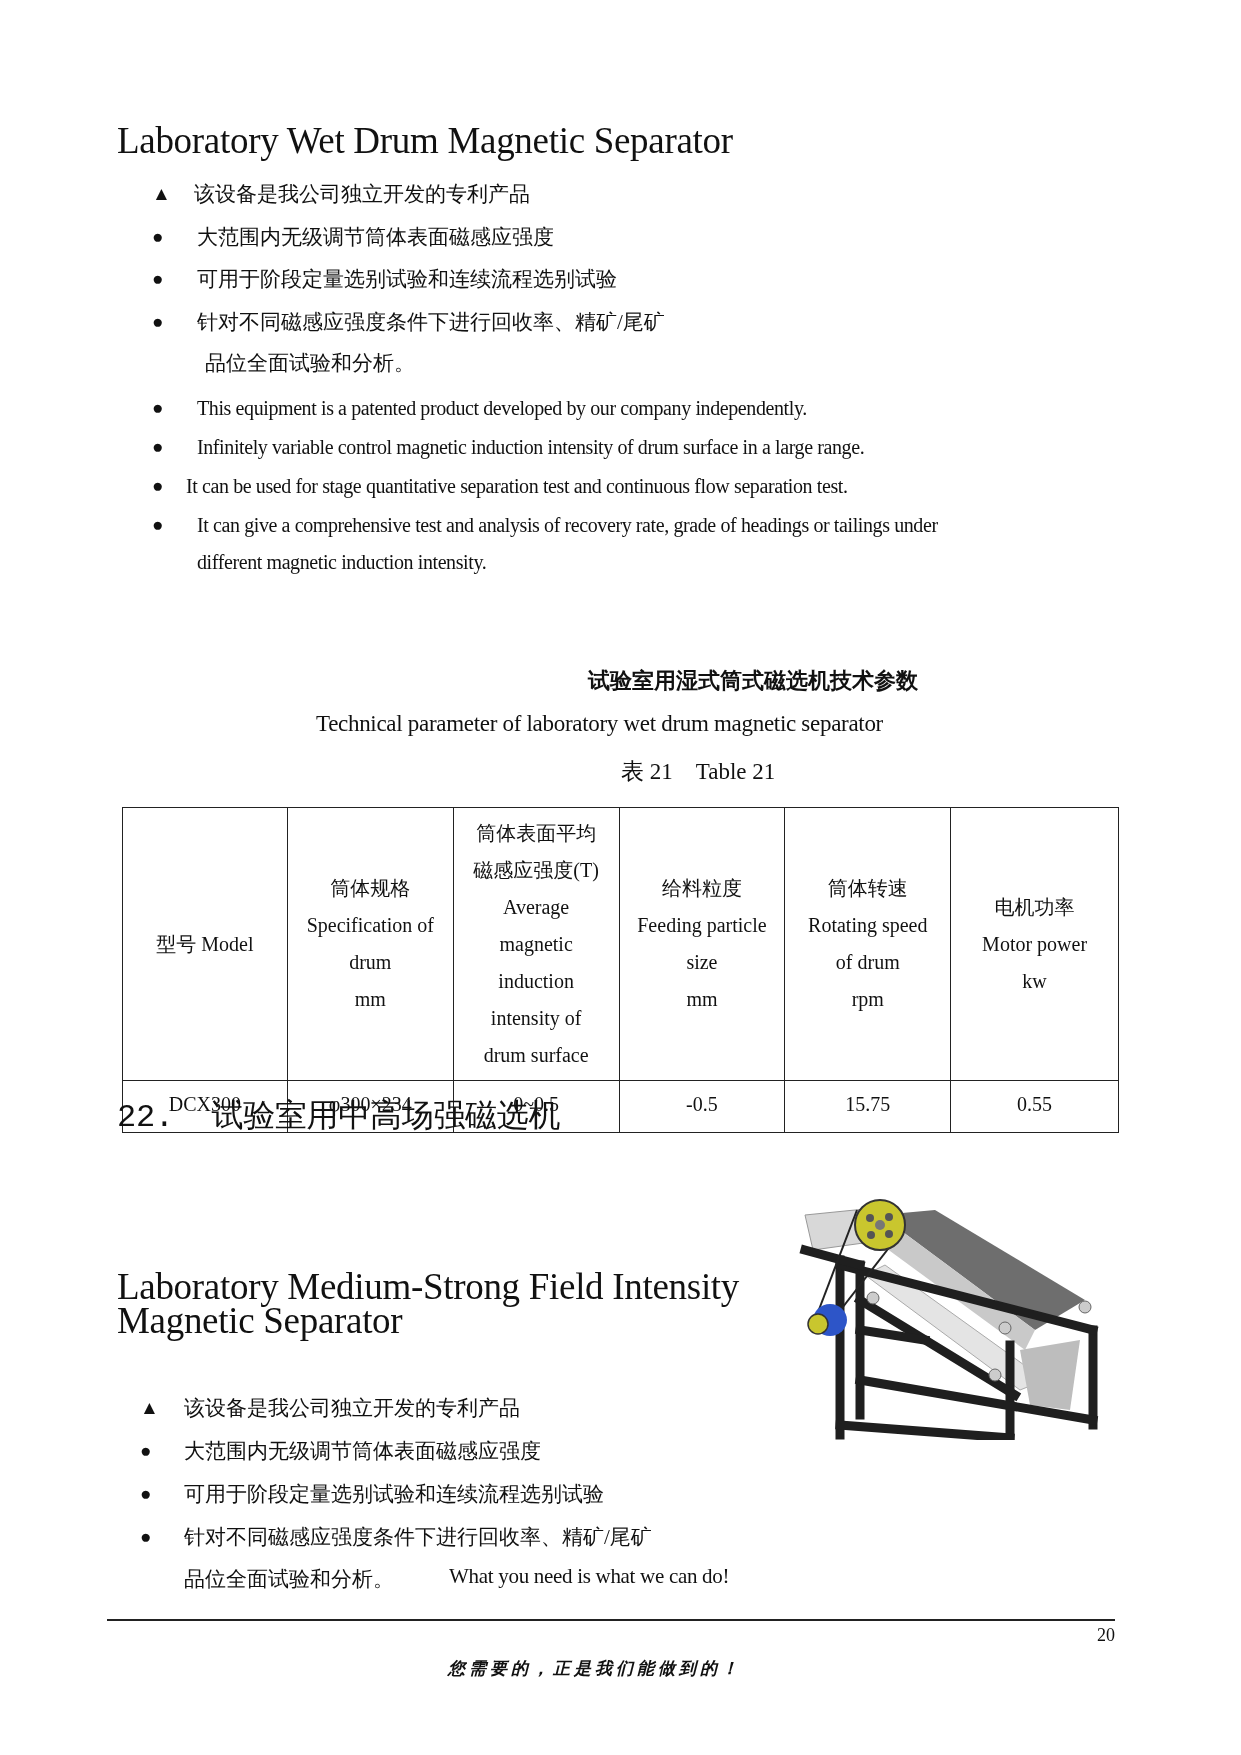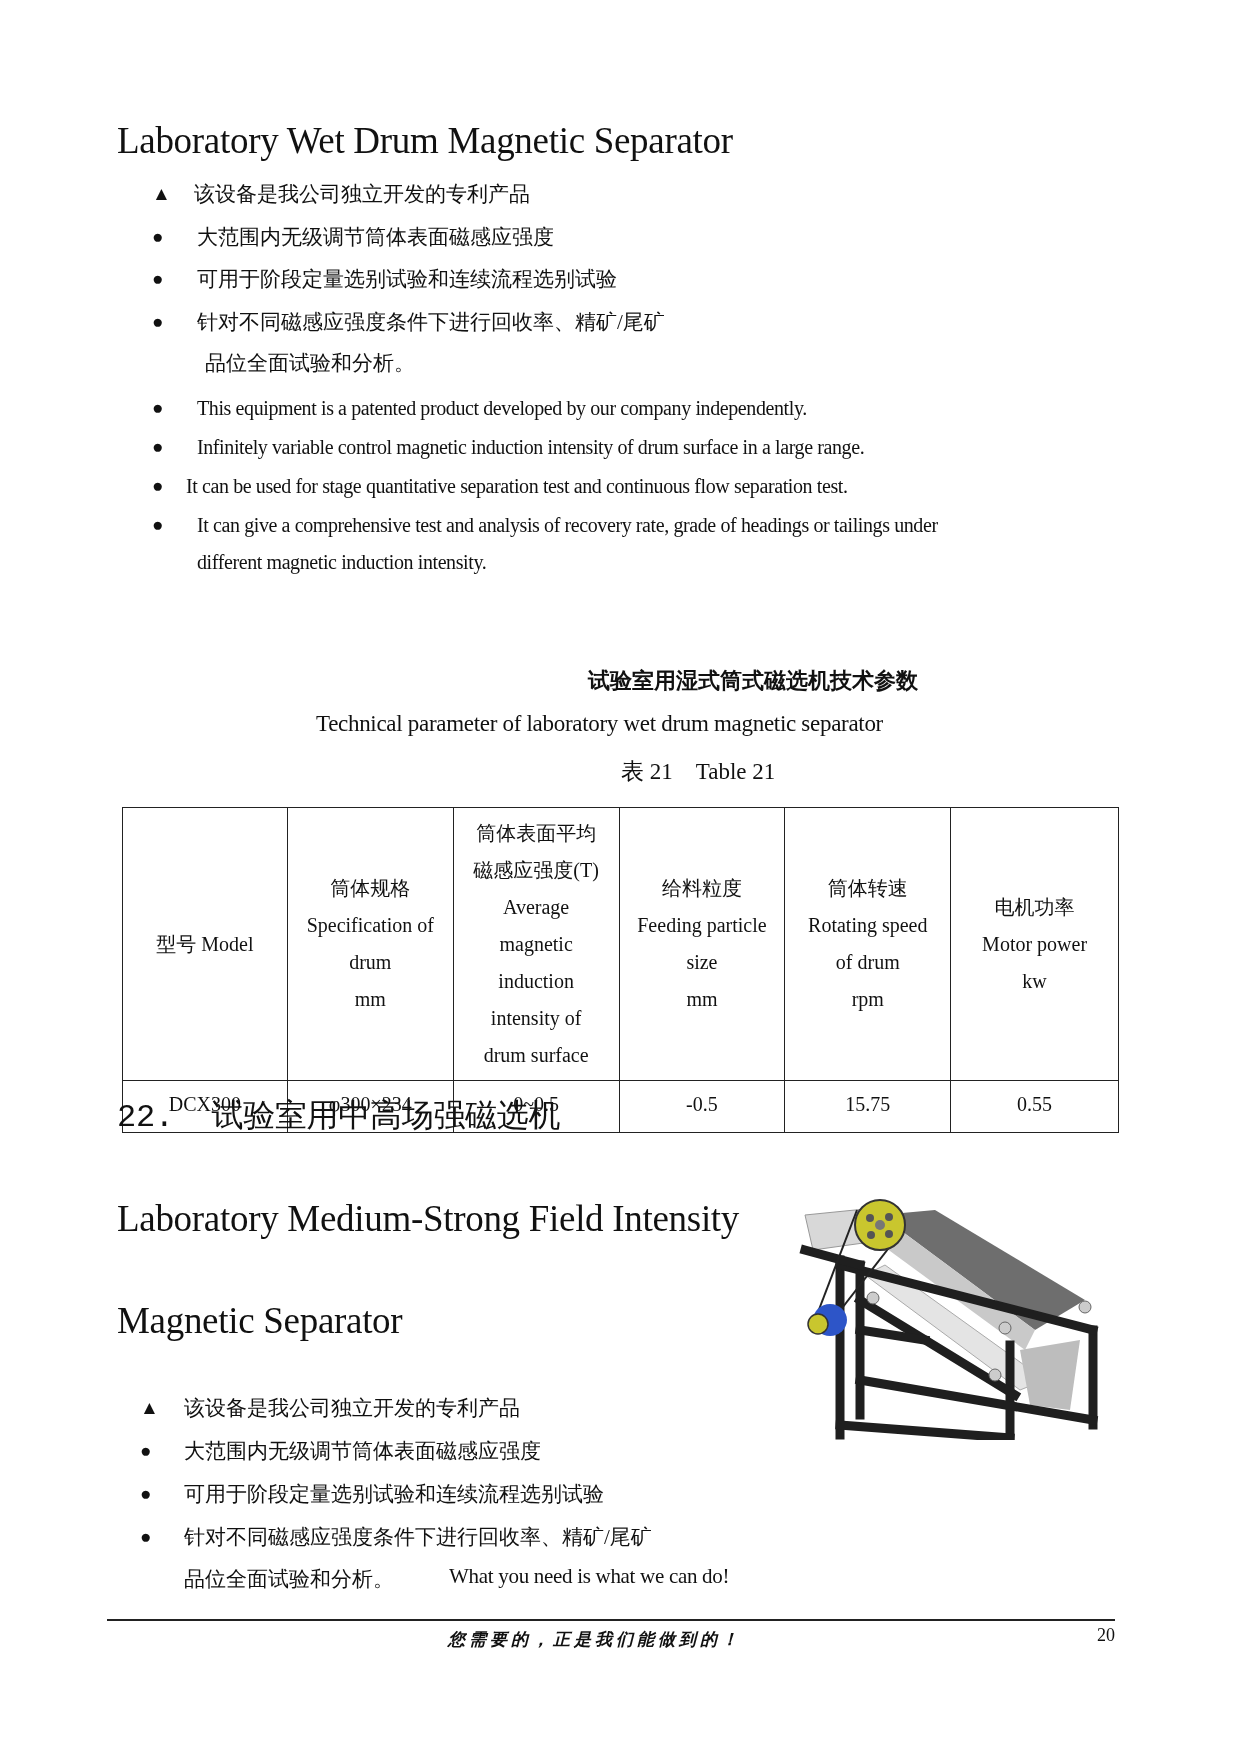--- a/index.html
+++ b/index.html
@@ -13,21 +13,21 @@
   .en { font-size: 20px; letter-spacing: -0.4px; }
   .ttl-cn { font-size: 22px; font-family: "DejaVu Sans", sans-serif; font-weight: bold; }
   .ttl-en { font-size: 23px; }
   table.spec { position: absolute; left: 122px; top: 807px; width: 997px; border-collapse: collapse;
                font-size: 20px; text-align: center; }
   table.spec td { border: 1.5px solid #222; padding: 0 4px; line-height: 37px; vertical-align: middle; }
   table.spec tr.head td { height: 272px; }
   table.spec tr.row td { height: 42px; line-height: 28px; vertical-align: top; padding-top: 9px; }
   .cell-line { display: block; }
   .footer-rule { position: absolute; left: 107px; top: 1619px; width: 1008px; height: 2px; background: #222; }
-  .slogan-cn { font-family: "DejaVu Serif", serif; font-style: italic; font-weight: bold; font-size: 17px; letter-spacing: 4px; }
+  .slogan-cn { font-family: "DejaVu Serif", serif; font-style: italic; font-weight: bold; font-size: 17px; letter-spacing: 4px; margin-top: 29px; }
 </style>
 </head>
 <body>
 
 <div class="abs h1" style="left:117px; top:122px;">Laboratory Wet Drum Magnetic Separator</div>
 
 <div class="bl" style="left:152px; top:184px;">
   <span class="mk">▲</span>
   <span class="tx" style="left:42px;">该设备是我公司独立开发的专利产品</span>
 </div>
@@ -119,21 +119,21 @@
     <td>φ300×234</td>
     <td>0~0.5</td>
     <td>-0.5</td>
     <td>15.75</td>
     <td>0.55</td>
   </tr>
 </tbody>
   </table>
 
 <div class="abs h1" style="left:117px; top:1102px; font-family:Liberation Mono, monospace; font-size:32px; white-space:pre;">22.  试验室用中高场强磁选机</div>
-<div class="abs h1" style="left:117px; top:1200px;">Laboratory Medium-Strong Field Intensity</div>
+<div class="abs h1" style="left:117px; top:1268px;">Laboratory Medium-Strong Field Intensity</div>
 <div class="abs h1" style="left:117px; top:1302px;">Magnetic Separator</div>
 
 <div class="abs" style="left:785px; top:1180px; width:345px; height:260px;">
   <svg width="345" height="260" viewBox="0 0 345 260">
 
     <polygon points="20,35 90,28 100,60 28,70" fill="#d8d8d8" stroke="#999" stroke-width="1"></polygon>
 
     <polygon points="95,35 150,30 300,120 250,150" fill="#6e6e6e"></polygon>
     <polygon points="90,60 95,35 250,150 240,170" fill="#c9c9c9"></polygon>
 

